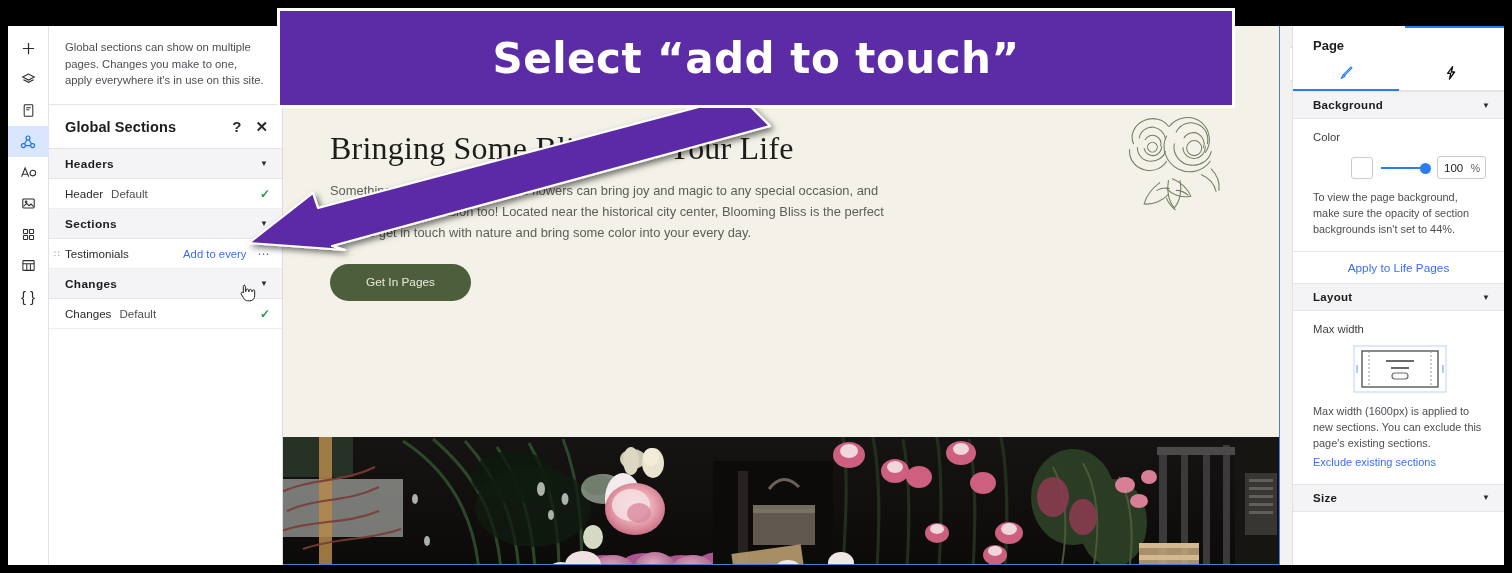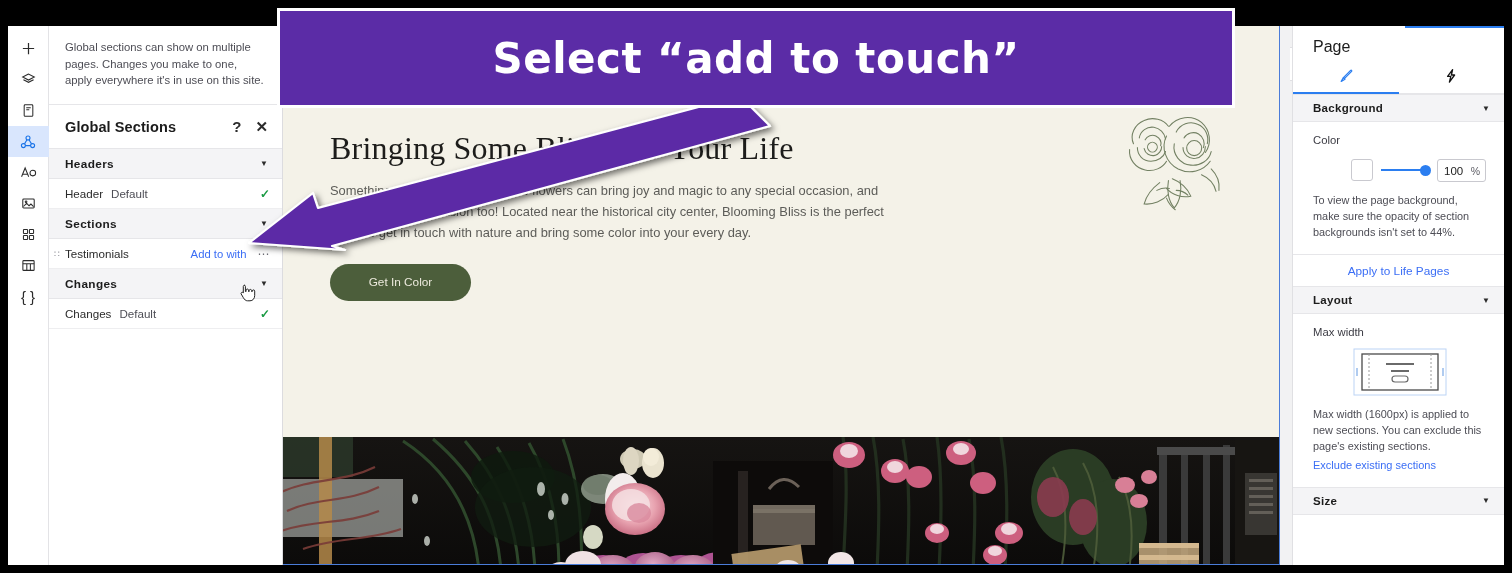--- a/index.html
+++ b/index.html
@@ -207,21 +207,21 @@
   
   #props {
     position: absolute; right: 0; top: 0;
     width: 212px; height: 100%;
     background: #ffffff;
     border-left: 1px solid #e0e0e3;
   }
   #props-topline { height: 2px; background: #2b7ef0; margin-left: 112px; }
   #props-title {
     padding: 10px 0 6px 20px;
-    font-size: 16px; font-weight: normal; color: #1c1c1c;
+    font-size: 13px; font-weight: bold; color: #1c1c1c;
   }
   #props-tabs {
     display: flex; height: 32px;
     border-bottom: 1px solid #e6e6e9;
   }
   .ptab {
     flex: 1; display: flex; align-items: center; justify-content: center;
     cursor: pointer; position: relative;
   }
   .ptab.active::after {
@@ -233,21 +233,21 @@
     border-top: 1px solid #e6e6e9; border-bottom: 1px solid #e6e6e9;
     display: flex; align-items: center; padding: 0 14px 0 20px;
     cursor: pointer;
   }
   .sec-head .sh-label {
     flex: 1; font-size: 11.5px; font-weight: bold; color: #1c1c1c;
     letter-spacing: .3px;
   }
   .sec-body { padding: 12px 18px 14px 20px; }
   .field-label { font-size: 11.3px; color: #3c3c44; }
-  #color-row { display: flex; margin-top: 13px; margin-left: 38px; }
+  #color-row { display: flex; align-items: center; margin-top: 13px; margin-left: 38px; }
   #swatch {
     width: 22px; height: 22px; border: 1px solid #c9c9cf; border-radius: 3px;
     background: #ffffff; cursor: pointer; flex: none;
   }
   #slider-wrap {
     flex: 1; position: relative; height: 22px; margin: 0 6px 0 8px;
     cursor: pointer;
   }
   #slider-track {
     position: absolute; left: 0; right: 6px; top: 10px; height: 2px;
@@ -385,21 +385,21 @@
       </div>
 
       <div class="group-head">
         <span class="gh-label">Sections</span>
         <span class="caret">▼</span>
       </div>
       <div class="gs-row">
         <span class="drag">∷</span>
         <span class="rname">Testimonials</span>
         <span class="spacer"></span>
-        <span class="addlink">Add to with</span>
+        <span class="addlink">Add to every</span>
         <span class="dots">⋯</span>
       </div>
 
       <div class="group-head">
         <span class="gh-label">Changes</span>
         <span class="caret">▼</span>
       </div>
       <div class="gs-row">
         <span class="rname">Changes</span>
         <span class="rsub">Default</span>
@@ -461,21 +461,21 @@
                 <path d="M58 80c8 3 16 10 19 18-9 2-19-1-25-8"></path>
                 <path d="M42 92c4-2 9-3 13-2"></path>
                 <path d="M62 92c4 0 9 2 12 5"></path>
                 <path d="M52 100c2 5 5 9 9 12"></path>
                 <path d="M98 70c6 6 9 14 8 22"></path>
                 <path d="M88 76c7 3 13 9 15 17"></path>
               </svg>
             </div>
             <div id="hero-title">Bringing Some Bliss Into Your Life</div>
             <div id="hero-body">Something as seemingly simple as flowers can bring joy and magic to any special occasion, and every mundane occasion too! Located near the historical city center, Blooming Bliss is the perfect place to get in touch with nature and bring some color into your every day.</div>
-            <div id="hero-cta">Get In Color</div>
+            <div id="hero-cta">Get In Pages</div>
           </div>
 
           <div id="hero-photo">
             <svg width="997" height="140" viewBox="0 0 997 140" preserveAspectRatio="none">
               <defs>
                 <linearGradient id="gdark" x1="0" y1="0" x2="0" y2="1">
                   <stop offset="0" stop-color="#161412"></stop>
                     <stop offset="1" stop-color="#0b0a09"></stop>
                 </linearGradient>
                 <radialGradient id="grose" cx="50%" cy="45%" r="60%">

